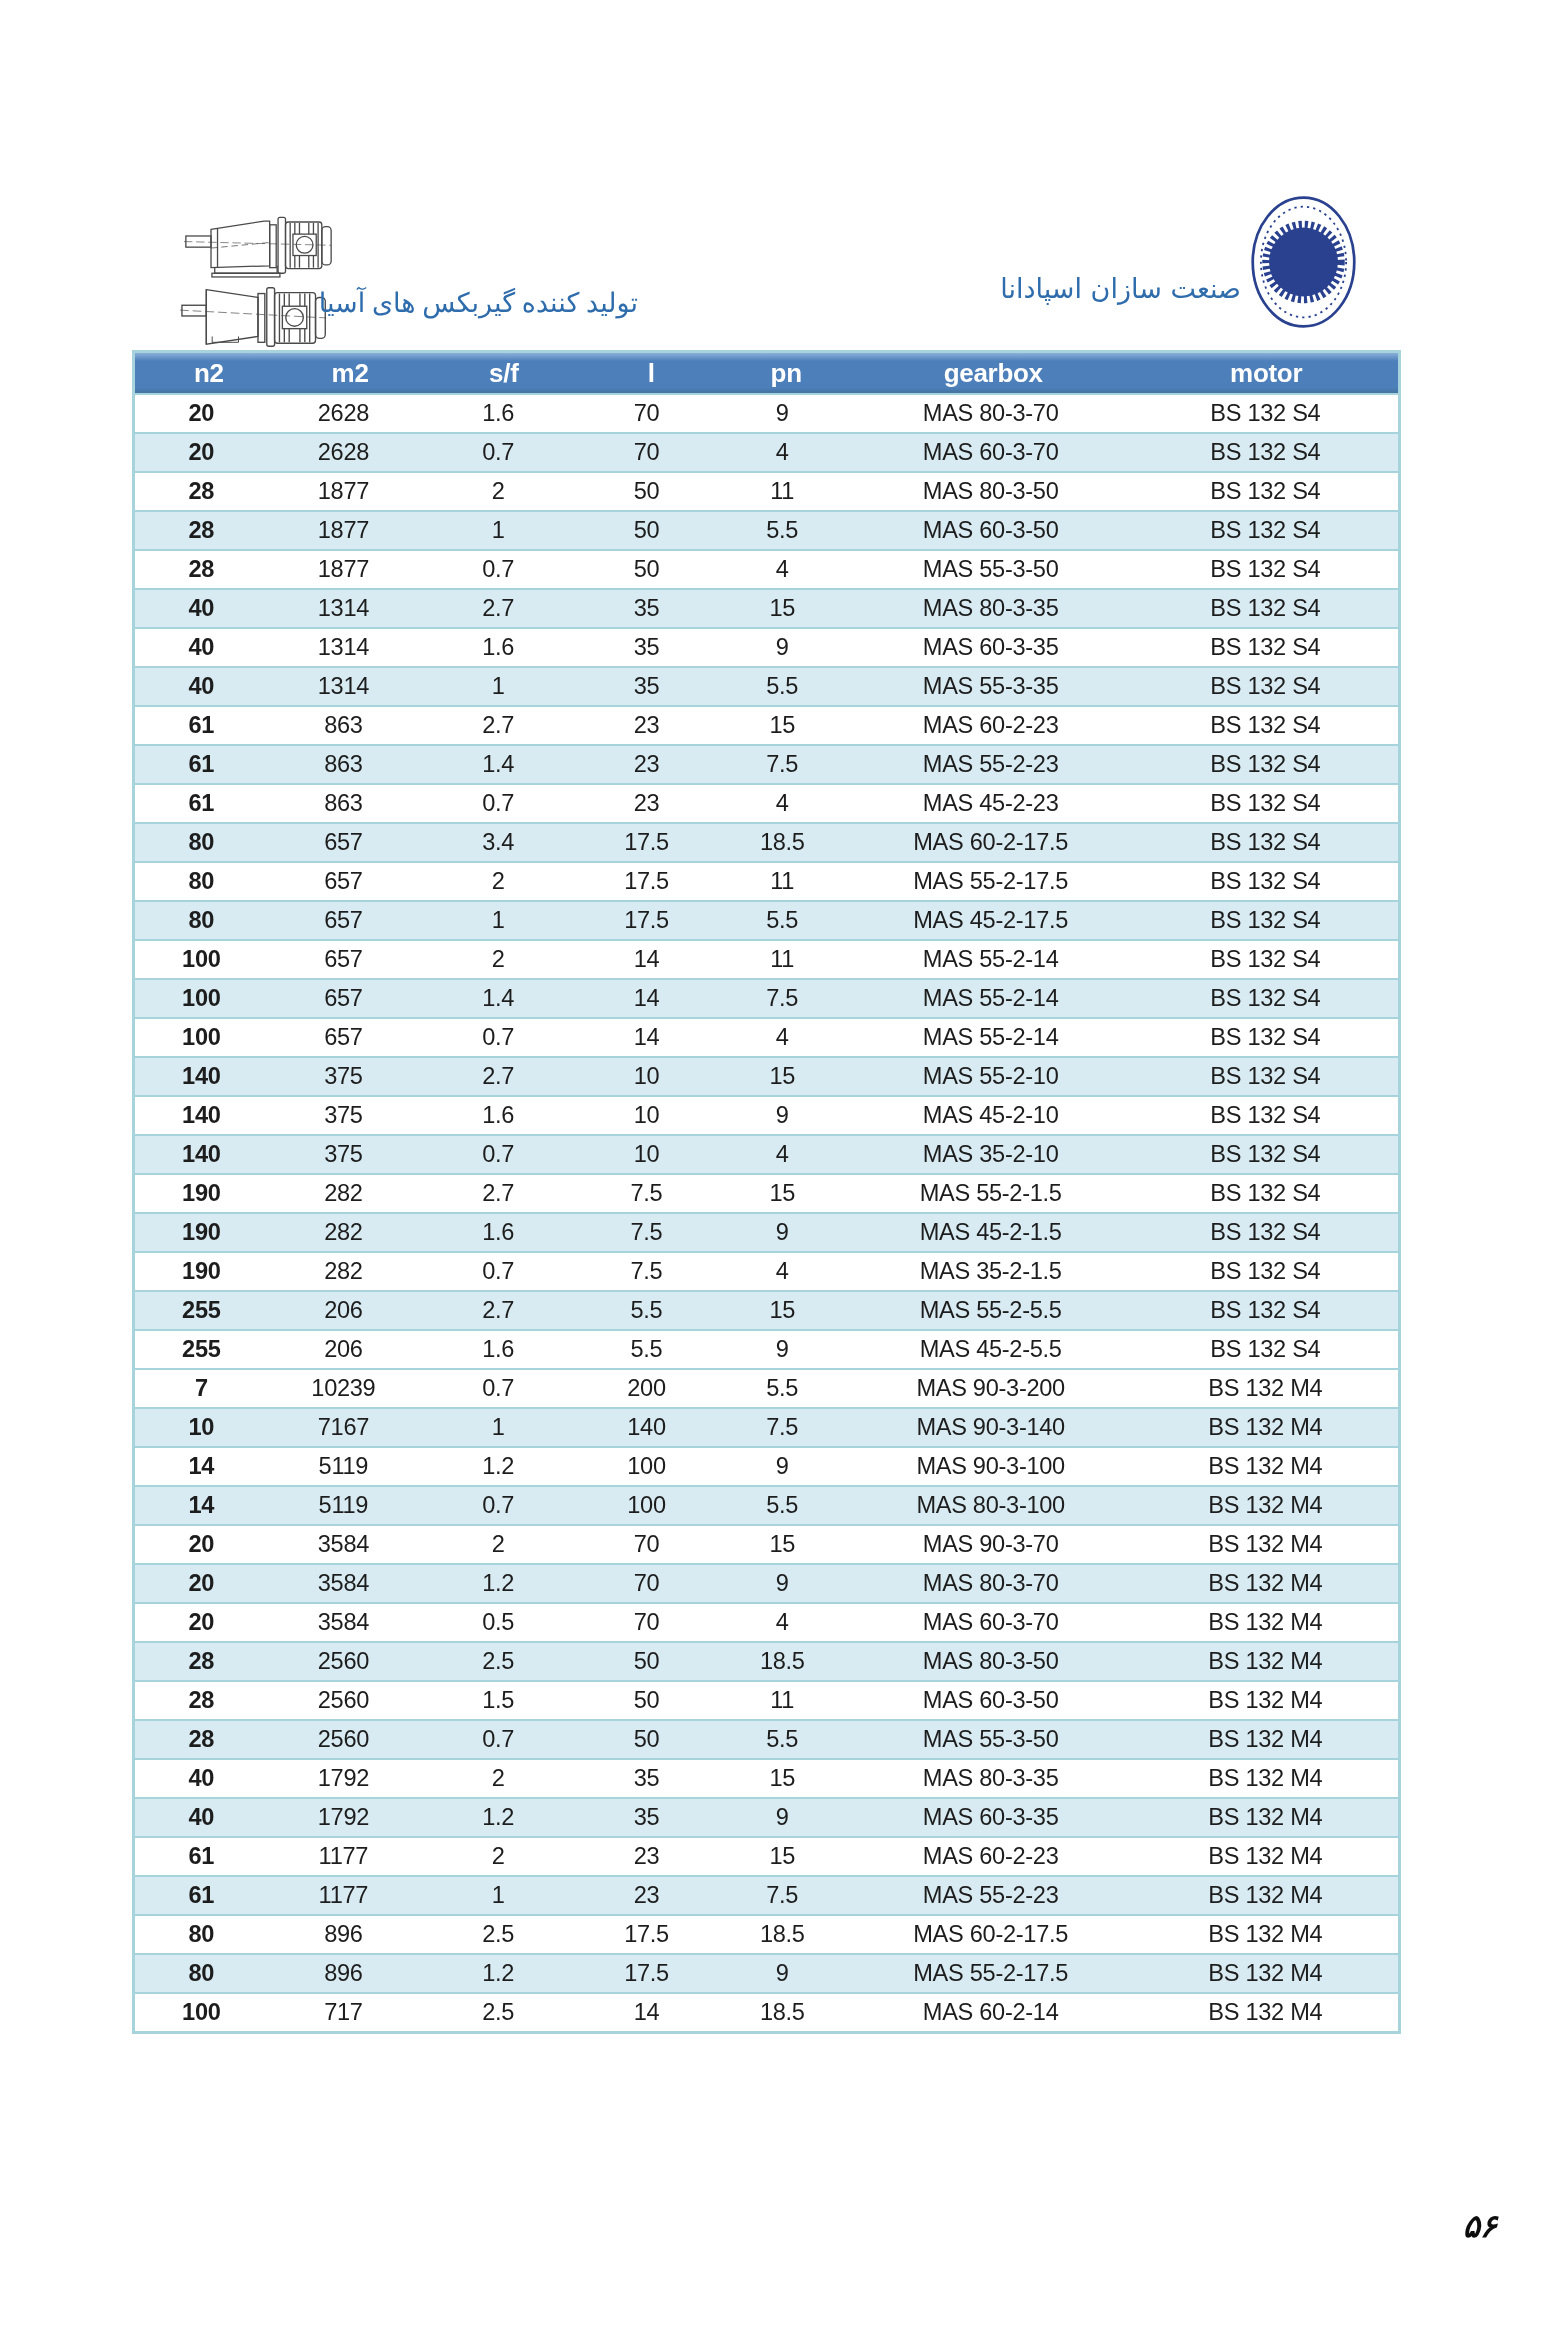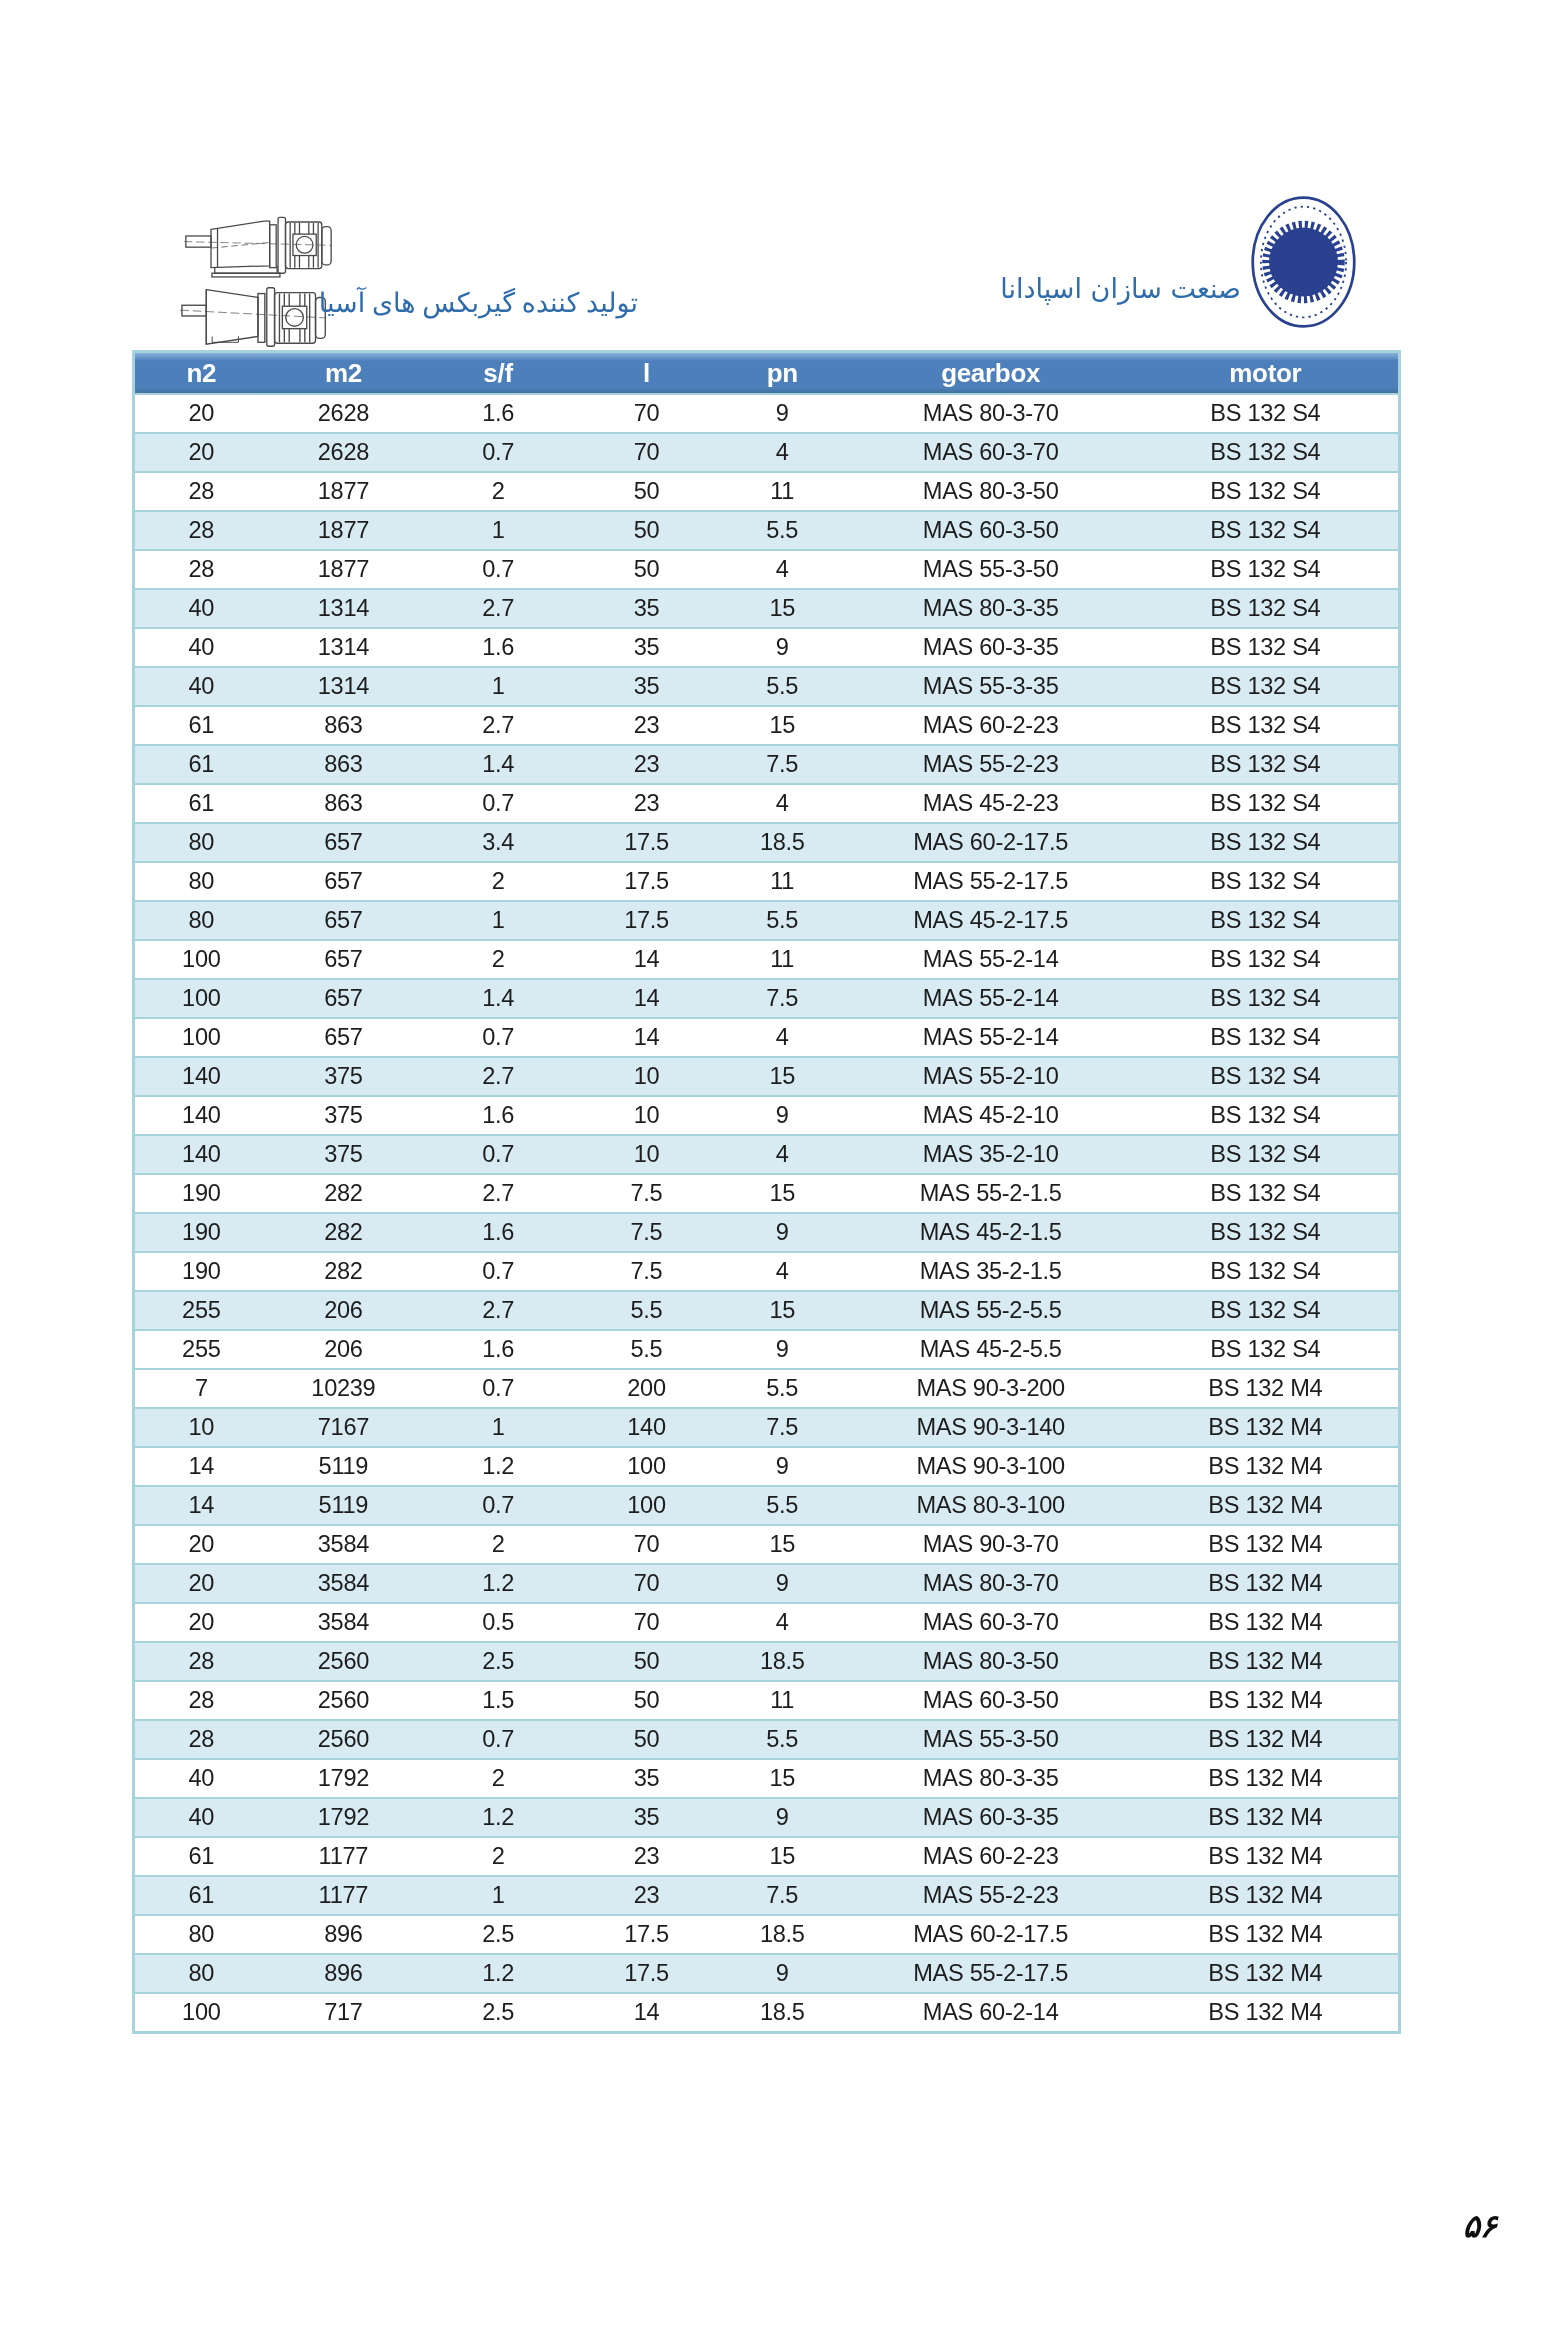--- a/index.html
+++ b/index.html
@@ -24,31 +24,32 @@
   .logo{position:absolute;left:1249px;top:194px;width:109px;height:136px;}
   
   .spec-table{
     position:absolute;left:132px;top:350px;width:1269px;
     border:3.6px solid #a6d3dc;box-sizing:border-box;background:#fff;
   }
   .row{display:flex;width:100%;box-sizing:border-box;align-items:center;}
   .header-row{
     height:40px;
     background:linear-gradient(180deg,#8ab0da 0%,#4d7fba 20%,#4d7fba 86%,#44739f 100%);
+    padding-left:8px;
   }
   .hcell{color:#ffffff;font-weight:bold;font-size:26px;}
   .kw-row{height:42px;background:#ffffff;border-top:2.7px solid #a6d3dc;}
   .kw-row .power{font-weight:bold;font-size:28px;color:#111;}
   .data-row{height:39px;border-top:2.7px solid #a6d3dc;font-size:23.6px;color:#1d1d1d;}
   .data-row.plain{background:#ffffff;}
   .data-row.alt{background:#d8ebf2;}
   .cell{text-align:center;overflow:hidden;white-space:nowrap;letter-spacing:-0.3px;}
   .c0{width:10.5%;} .c1{width:12%;} .c2{width:12.5%;} .c3{width:11%;}
   .c4{width:10.5%;} .c5{width:22.5%;} .c6{width:21%;}
-  .data-row .c0{font-weight:normal;}
+  .data-row .c0{font-weight:bold;}
   
   .page-num{
     position:absolute;right:69px;top:2207px;
     font-family:"DejaVu Sans",sans-serif;font-weight:bold;font-style:italic;
     font-size:32px;color:#0d0d0d;
   }
 </style>
 </head>
 <body>
 

